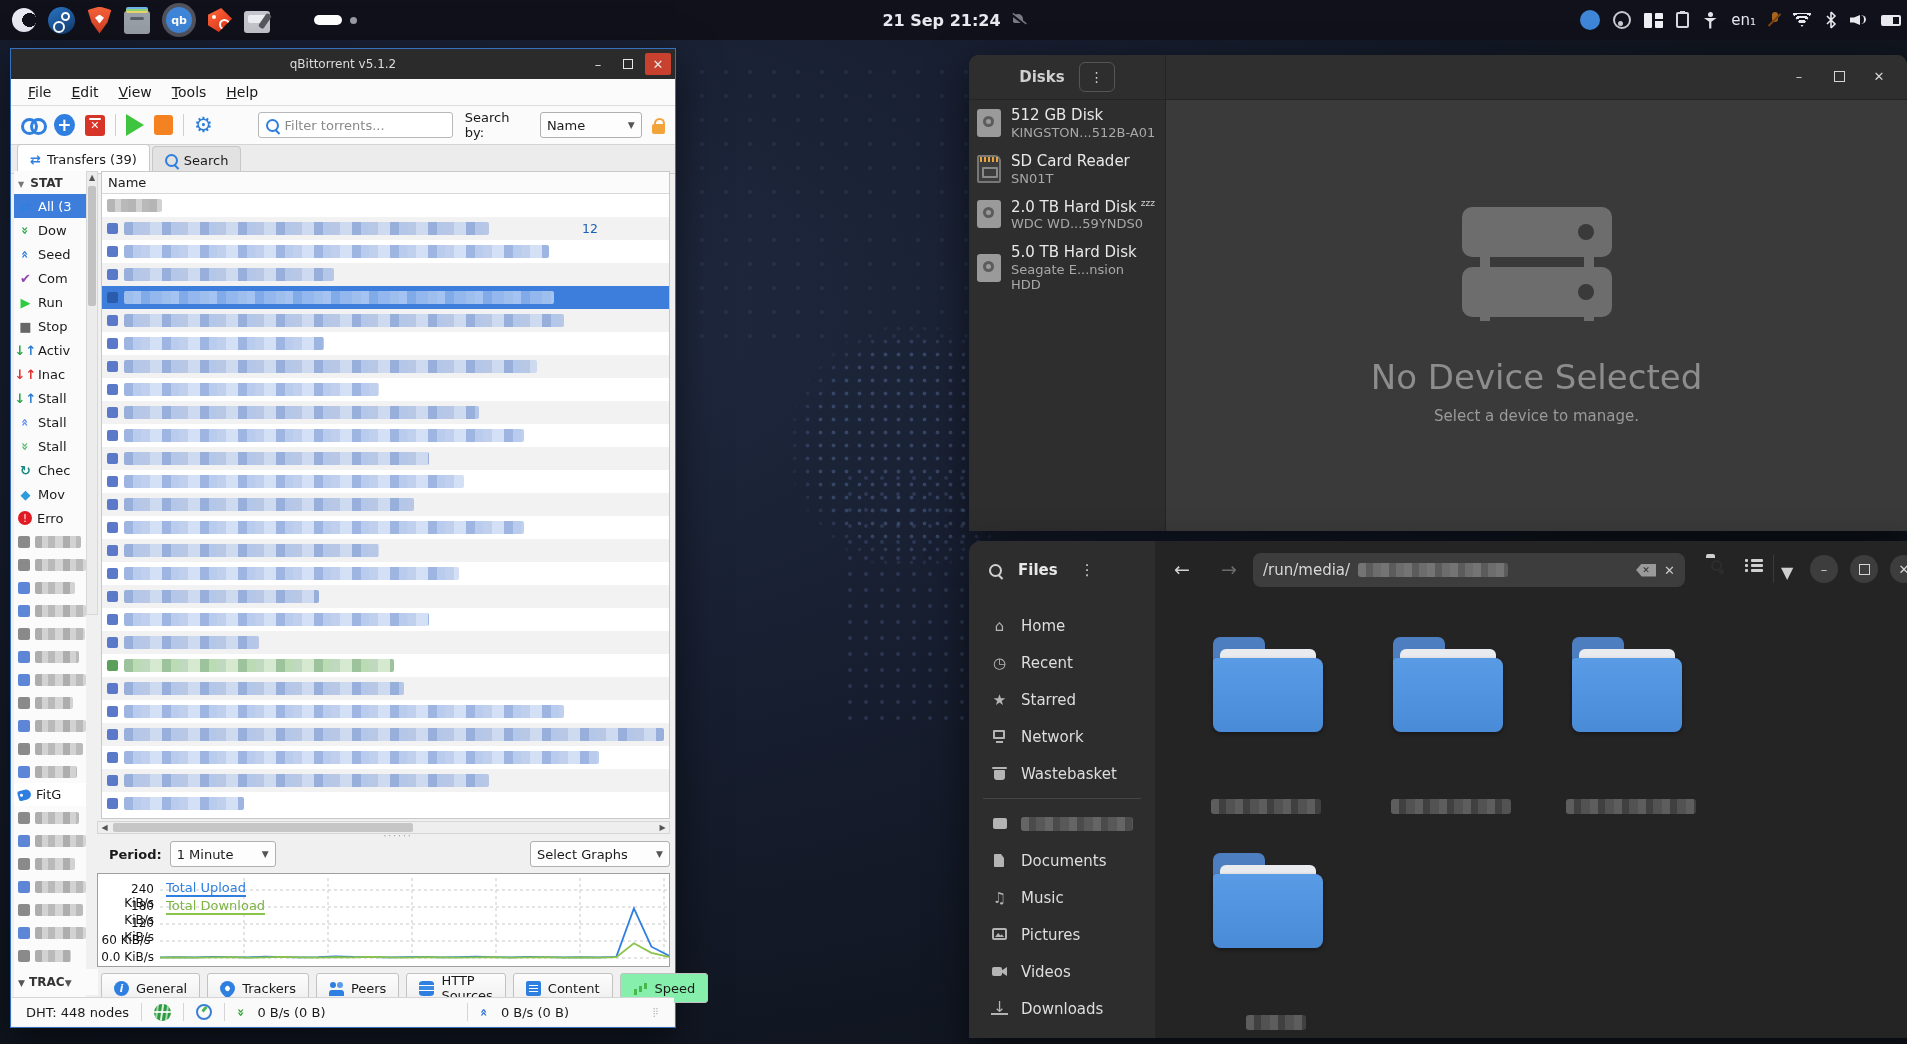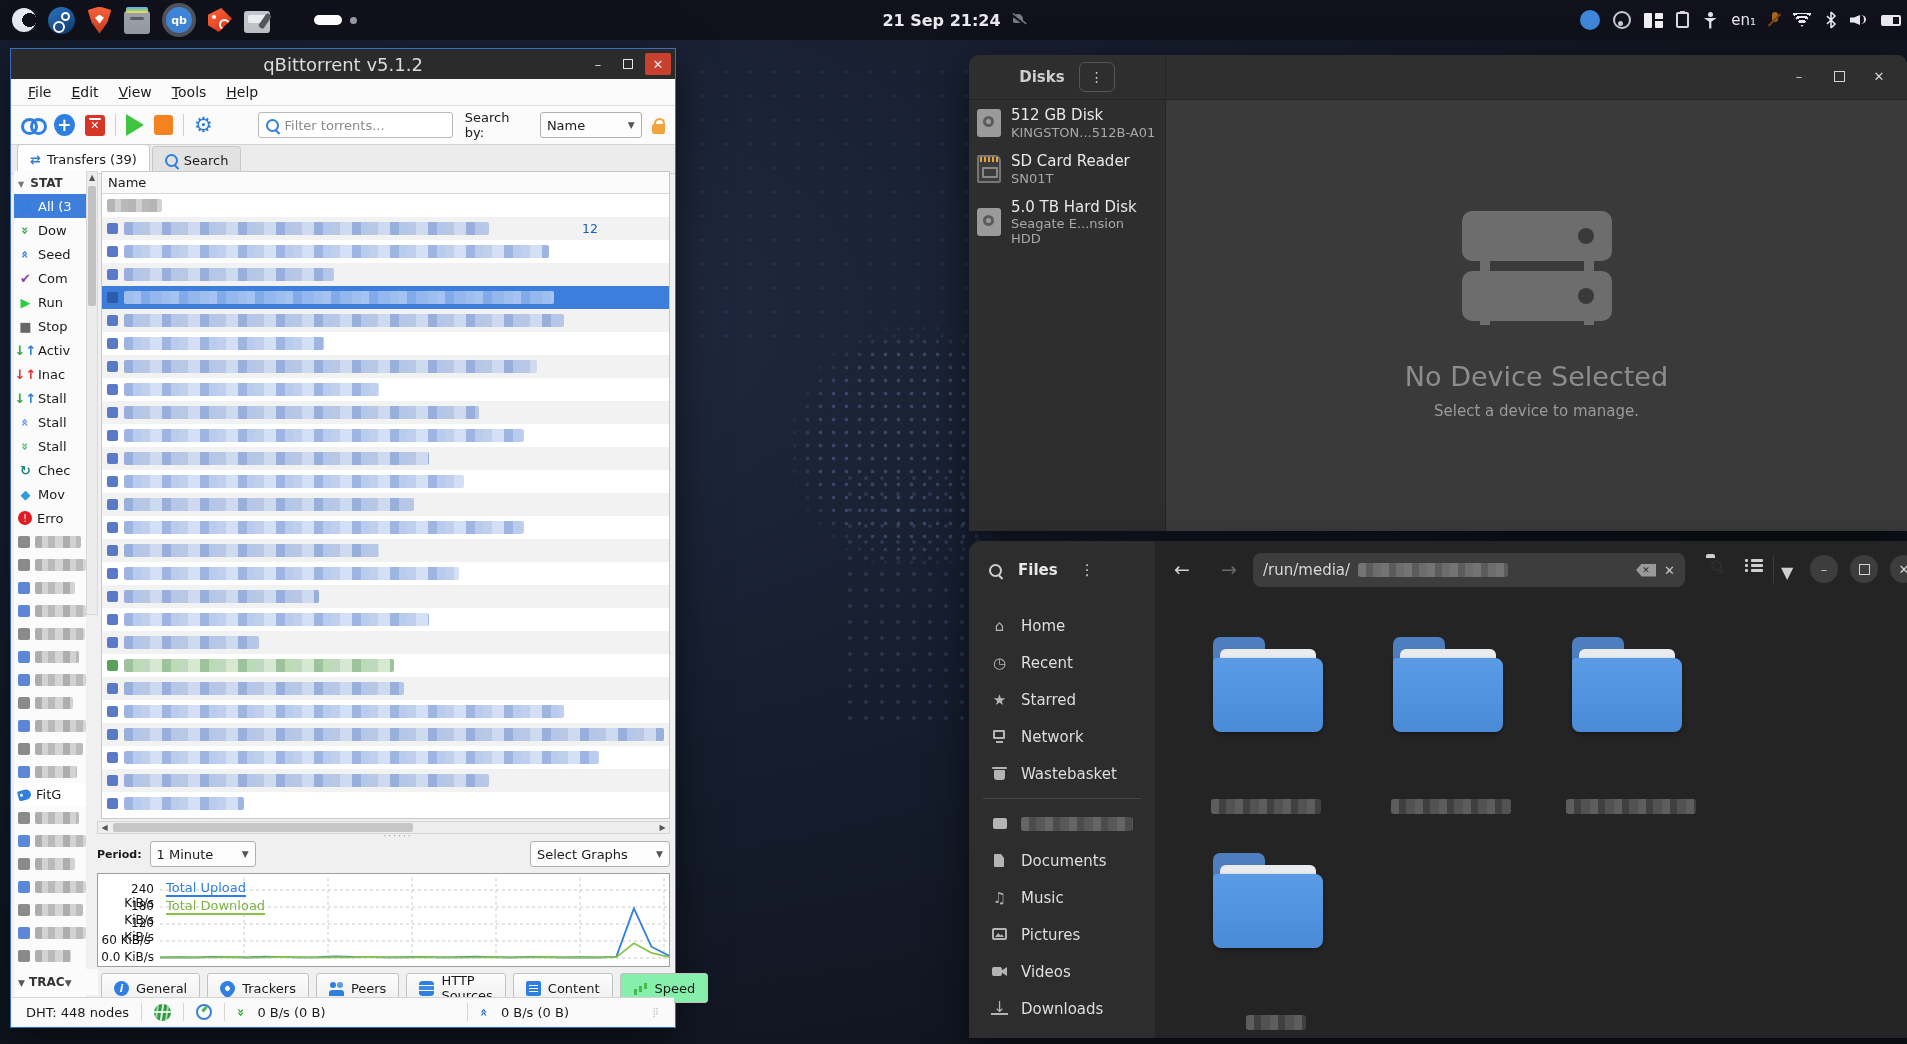--- a/index.html
+++ b/index.html
@@ -70,21 +70,21 @@
   .pi-volume-icon{width:18px;height:14px;}
   .pi-volume-icon::before{content:"";position:absolute;left:0;top:2px;width:10px;height:10px;background:#e8e8ee;
     clip-path:polygon(0 25%,40% 25%,100% 0,100% 100%,40% 75%,0 75%);}
   .pi-volume-icon::after{content:"";position:absolute;right:2px;top:2px;width:9px;height:9px;border:2px solid #e8e8ee;border-left:none;border-top:none;border-bottom:none;border-radius:50%;}
   .pi-battery-icon{width:20px;height:11px;border:2px solid #e8e8ee;border-radius:2px;box-sizing:border-box;background:linear-gradient(90deg,#e8e8ee 0 10px,transparent 10px);}
   
   .window{position:absolute;box-shadow:0 14px 40px rgba(0,0,0,.55);}
   
   #qbt{left:10px;top:48px;width:666px;height:980px;background:#f0f0f0;border:1px solid #3470bd;box-sizing:border-box;font-size:13px;color:#1a1a1a;}
   .qbt-titlebar{height:30px;background:#2b2b2b;display:flex;align-items:center;position:relative;}
-  .qbt-title{position:absolute;left:0;right:0;text-align:center;color:#dcdcdc;font-size:18px;}
+  .qbt-title{position:absolute;left:0;right:0;text-align:center;color:#dcdcdc;font-size:12px;}
   .qbt-wbtns{position:absolute;right:4px;top:4px;display:flex;gap:4px;}
   .qbt-wbtn{width:26px;height:22px;display:flex;align-items:center;justify-content:center;color:#e6e6e6;font-size:13px;}
   .qbt-wbtn.close{background:#c8402e;border-radius:2px;}
   .sq{width:8px;height:8px;border:1.5px solid #e6e6e6;display:inline-block;}
   .qbt-menubar{height:26px;background:#fbfbfb;border-bottom:1px solid #dedede;display:flex;align-items:center;padding-left:8px;gap:2px;}
   .qbt-menu{padding:2px 9px;font-size:14px;}
   .qbt-toolbar{height:38px;background:#fbfbfb;border-bottom:1px solid #d4d4d4;display:flex;align-items:center;gap:10px;padding:0 10px;}
   .tsep{width:1px;height:22px;background:#cfcfcf;}
   .ti{position:relative;display:inline-block;}
   .ti-link{width:24px;height:16px;}
@@ -137,21 +137,21 @@
   .tbar.green{background:repeating-linear-gradient(90deg,rgba(76,145,76,.55) 0 9px,rgba(140,195,130,.6) 9px 17px,rgba(96,160,96,.4) 17px 26px,rgba(180,215,170,.55) 26px 38px);}
   .tbar.gray{background:repeating-linear-gradient(90deg,rgba(120,120,120,.55) 0 8px,rgba(165,165,165,.5) 8px 14px,rgba(100,100,100,.45) 14px 21px);}
   .tbar.onsel{background:repeating-linear-gradient(90deg,rgba(255,255,255,.5) 0 9px,rgba(220,232,255,.65) 9px 17px,rgba(255,255,255,.35) 17px 26px,rgba(205,222,250,.6) 26px 38px);}
   .tval{position:absolute;left:480px;color:#1a5fb4;font-size:12.5px;}
   .qb-hscroll{position:absolute;left:86px;right:5px;top:772px;height:13px;background:#eee;border:1px solid #d5d5d5;box-sizing:border-box;display:flex;align-items:center;}
   .qb-hscroll .arr{width:13px;text-align:center;font-size:8px;color:#555;}
   .qb-hscroll .thumb{position:absolute;left:15px;width:300px;top:1px;bottom:1px;background:#c6c6c6;border-radius:2px;}
   
   .qb-period{position:absolute;left:86px;right:5px;top:788px;height:34px;display:flex;align-items:center;gap:8px;}
   .split-dots{position:absolute;left:50%;top:-6px;color:#999;font-size:9px;letter-spacing:2px;}
-  .qb-period b{font-size:11px;}
+  .qb-period b{font-size:13px;margin-left:12px;}
   .sel-right{margin-left:auto;width:126px;}
   .qb-graph{position:absolute;left:86px;right:5px;top:824px;height:94px;background:#fff;border:1px solid #9f9f9f;box-sizing:border-box;}
   .gt{position:absolute;left:0;width:56px;text-align:right;font-size:12px;color:#111;}
   .glegend{position:absolute;font-size:13px;}
   .glegend.up{color:#2f7fe0;border-bottom:2px solid #2f7fe0;}
   .glegend.down{color:#7cb342;border-bottom:2px solid #8bc34a;}
   .qb-graph svg{position:absolute;left:62px;top:0;}
   
   .qb-btabs{position:absolute;left:90px;right:5px;top:924px;height:30px;display:flex;gap:7px;}
   .btab{display:flex;align-items:center;gap:7px;padding:0 12px;border:1px solid #c2c2c2;border-radius:3px;background:linear-gradient(#fdfdfd,#efefef);font-size:13px;}
@@ -201,21 +201,21 @@
   .wc.flat{background:transparent;}
   .wc.circ{background:#3d3d3d;}
   .maxi{width:9px;height:9px;border:1.5px solid currentColor;display:inline-block;}
   .dk-empty{position:absolute;left:197px;right:0;top:45px;bottom:0;display:flex;flex-direction:column;align-items:center;justify-content:center;gap:10px;}
   .drive-art{width:150px;height:118px;position:relative;margin-bottom:22px;}
   .drive-art .u{position:absolute;left:0;width:150px;height:50px;background:#6d6d6d;border-radius:10px;}
   .drive-art .u::before{content:"";position:absolute;right:18px;top:17px;width:16px;height:16px;border-radius:50%;background:#3a3a3a;}
   .drive-art .u.b{top:60px;}
   .drive-art .legs::before,.drive-art .legs::after{content:"";position:absolute;top:48px;width:10px;height:66px;background:#6d6d6d;}
   .drive-art .legs::before{left:18px;}.drive-art .legs::after{right:18px;}
-  .dk-empty-title{font-size:27px;color:#8d8d8d;}
+  .dk-empty-title{font-size:34px;color:#8d8d8d;}
   .dk-empty-sub{font-size:15px;color:#9a9a9a;}
   
   #files{left:969px;top:541px;width:938px;height:497px;border-radius:12px 12px 0 0;background:#242424;overflow:hidden;padding-left:23px;}
   .fl-head{position:absolute;left:0;top:0;right:0;height:58px;background:#242424;}
   .fl-head-left{position:absolute;left:0;top:0;width:186px;height:58px;background:#2d2d2d;display:flex;align-items:center;gap:16px;padding-left:20px;box-sizing:border-box;}
   .fl-lens{width:9px;height:9px;border:2px solid #cfcfcf;border-radius:50%;position:relative;}
   .fl-lens::after{content:"";position:absolute;left:8px;top:8px;width:6px;height:2px;background:#cfcfcf;transform:rotate(45deg);transform-origin:0 0;}
   .fl-title{font-weight:bold;font-size:15px;color:#e8e8e8;}
   .fl-menu{color:#cfcfcf;font-size:15px;margin-left:6px;}
   .nav-arr{position:absolute;top:17px;font-size:19px;color:#d0d0d0;}
@@ -724,20 +724,27 @@
           <div class="dk-item">
             <span class="dk-ico ico-sd"></span>
             <div>
               <div class="dk-name">SD Card Reader</div>
               <div class="dk-detail">SN01T</div>
             </div>
           </div>
           <div class="dk-item">
             <span class="dk-ico ico-drive"></span>
             <div>
+              <div class="dk-name">2.0 TB Hard Disk<span class="zzz">zzz</span></div>
+              <div class="dk-detail">WDC WD...59YNDS0</div>
+            </div>
+          </div>
+          <div class="dk-item">
+            <span class="dk-ico ico-drive"></span>
+            <div>
               <div class="dk-name">5.0 TB Hard Disk</div>
               <div class="dk-detail">Seagate E...nsion HDD</div>
             </div>
           </div>
         </div>
     </div>
     <div class="dk-main-h">
       <div class="winc" style="right:14px">
         <span class="wc flat">–</span>
         <span class="wc flat">

